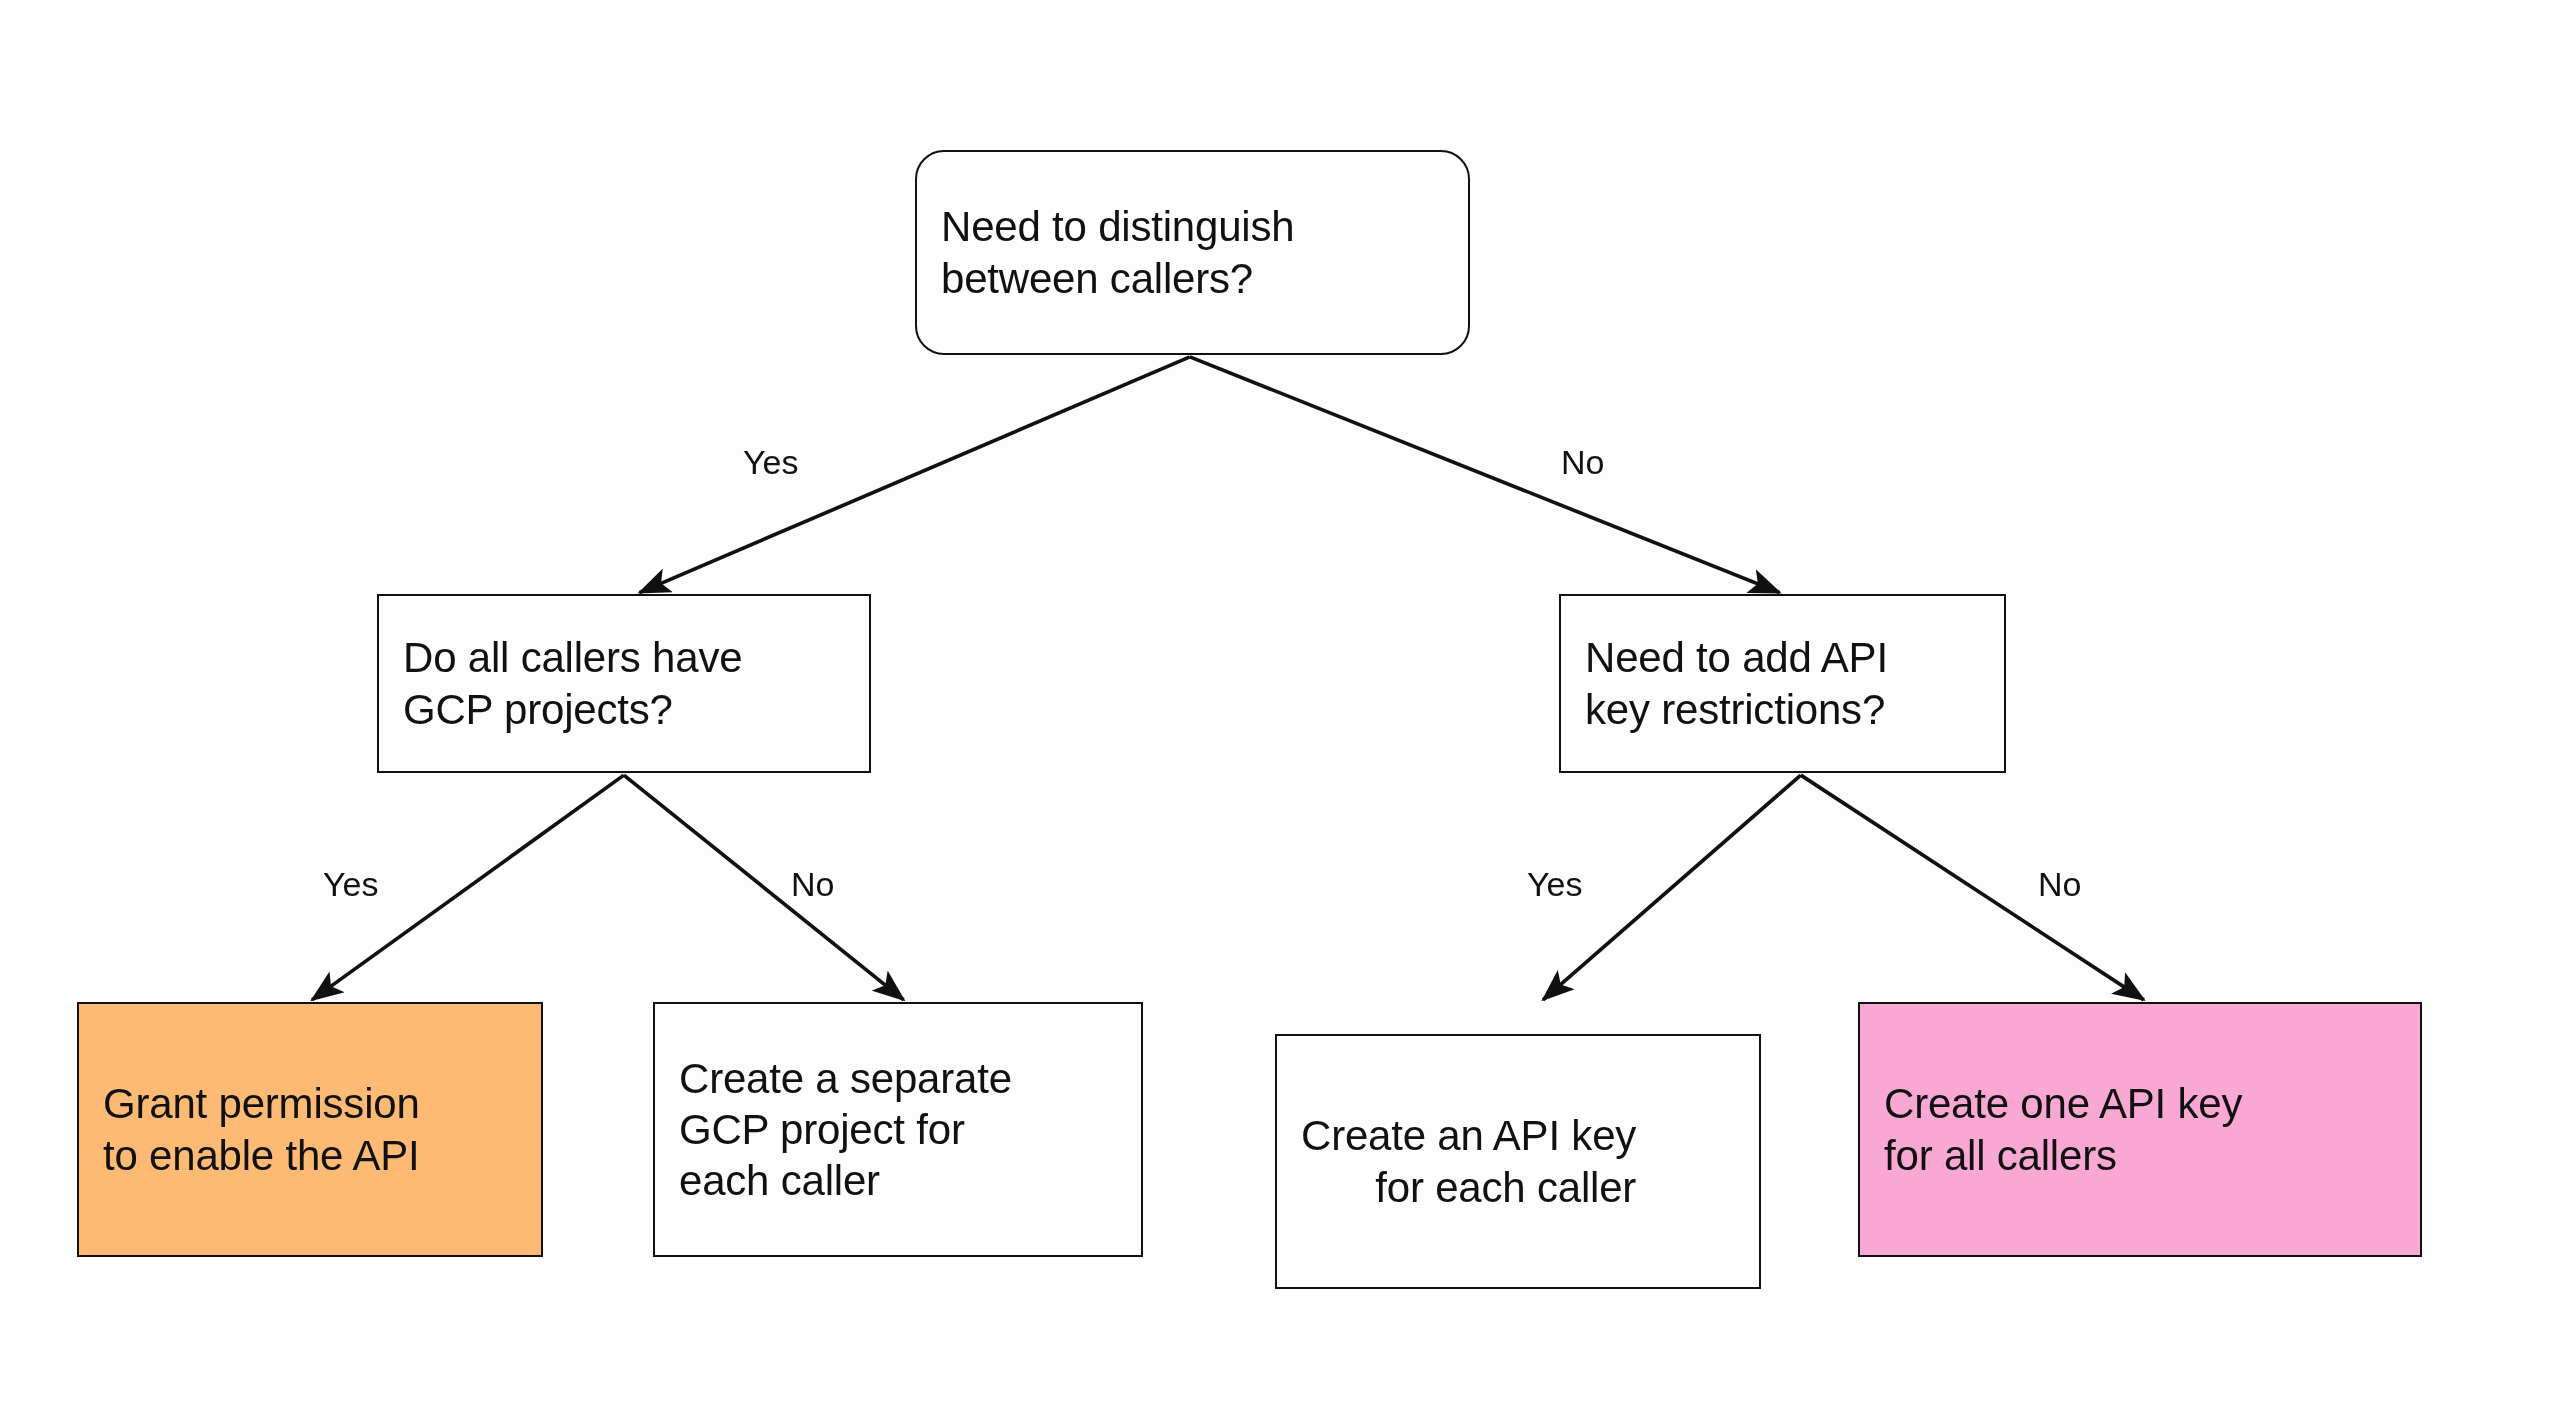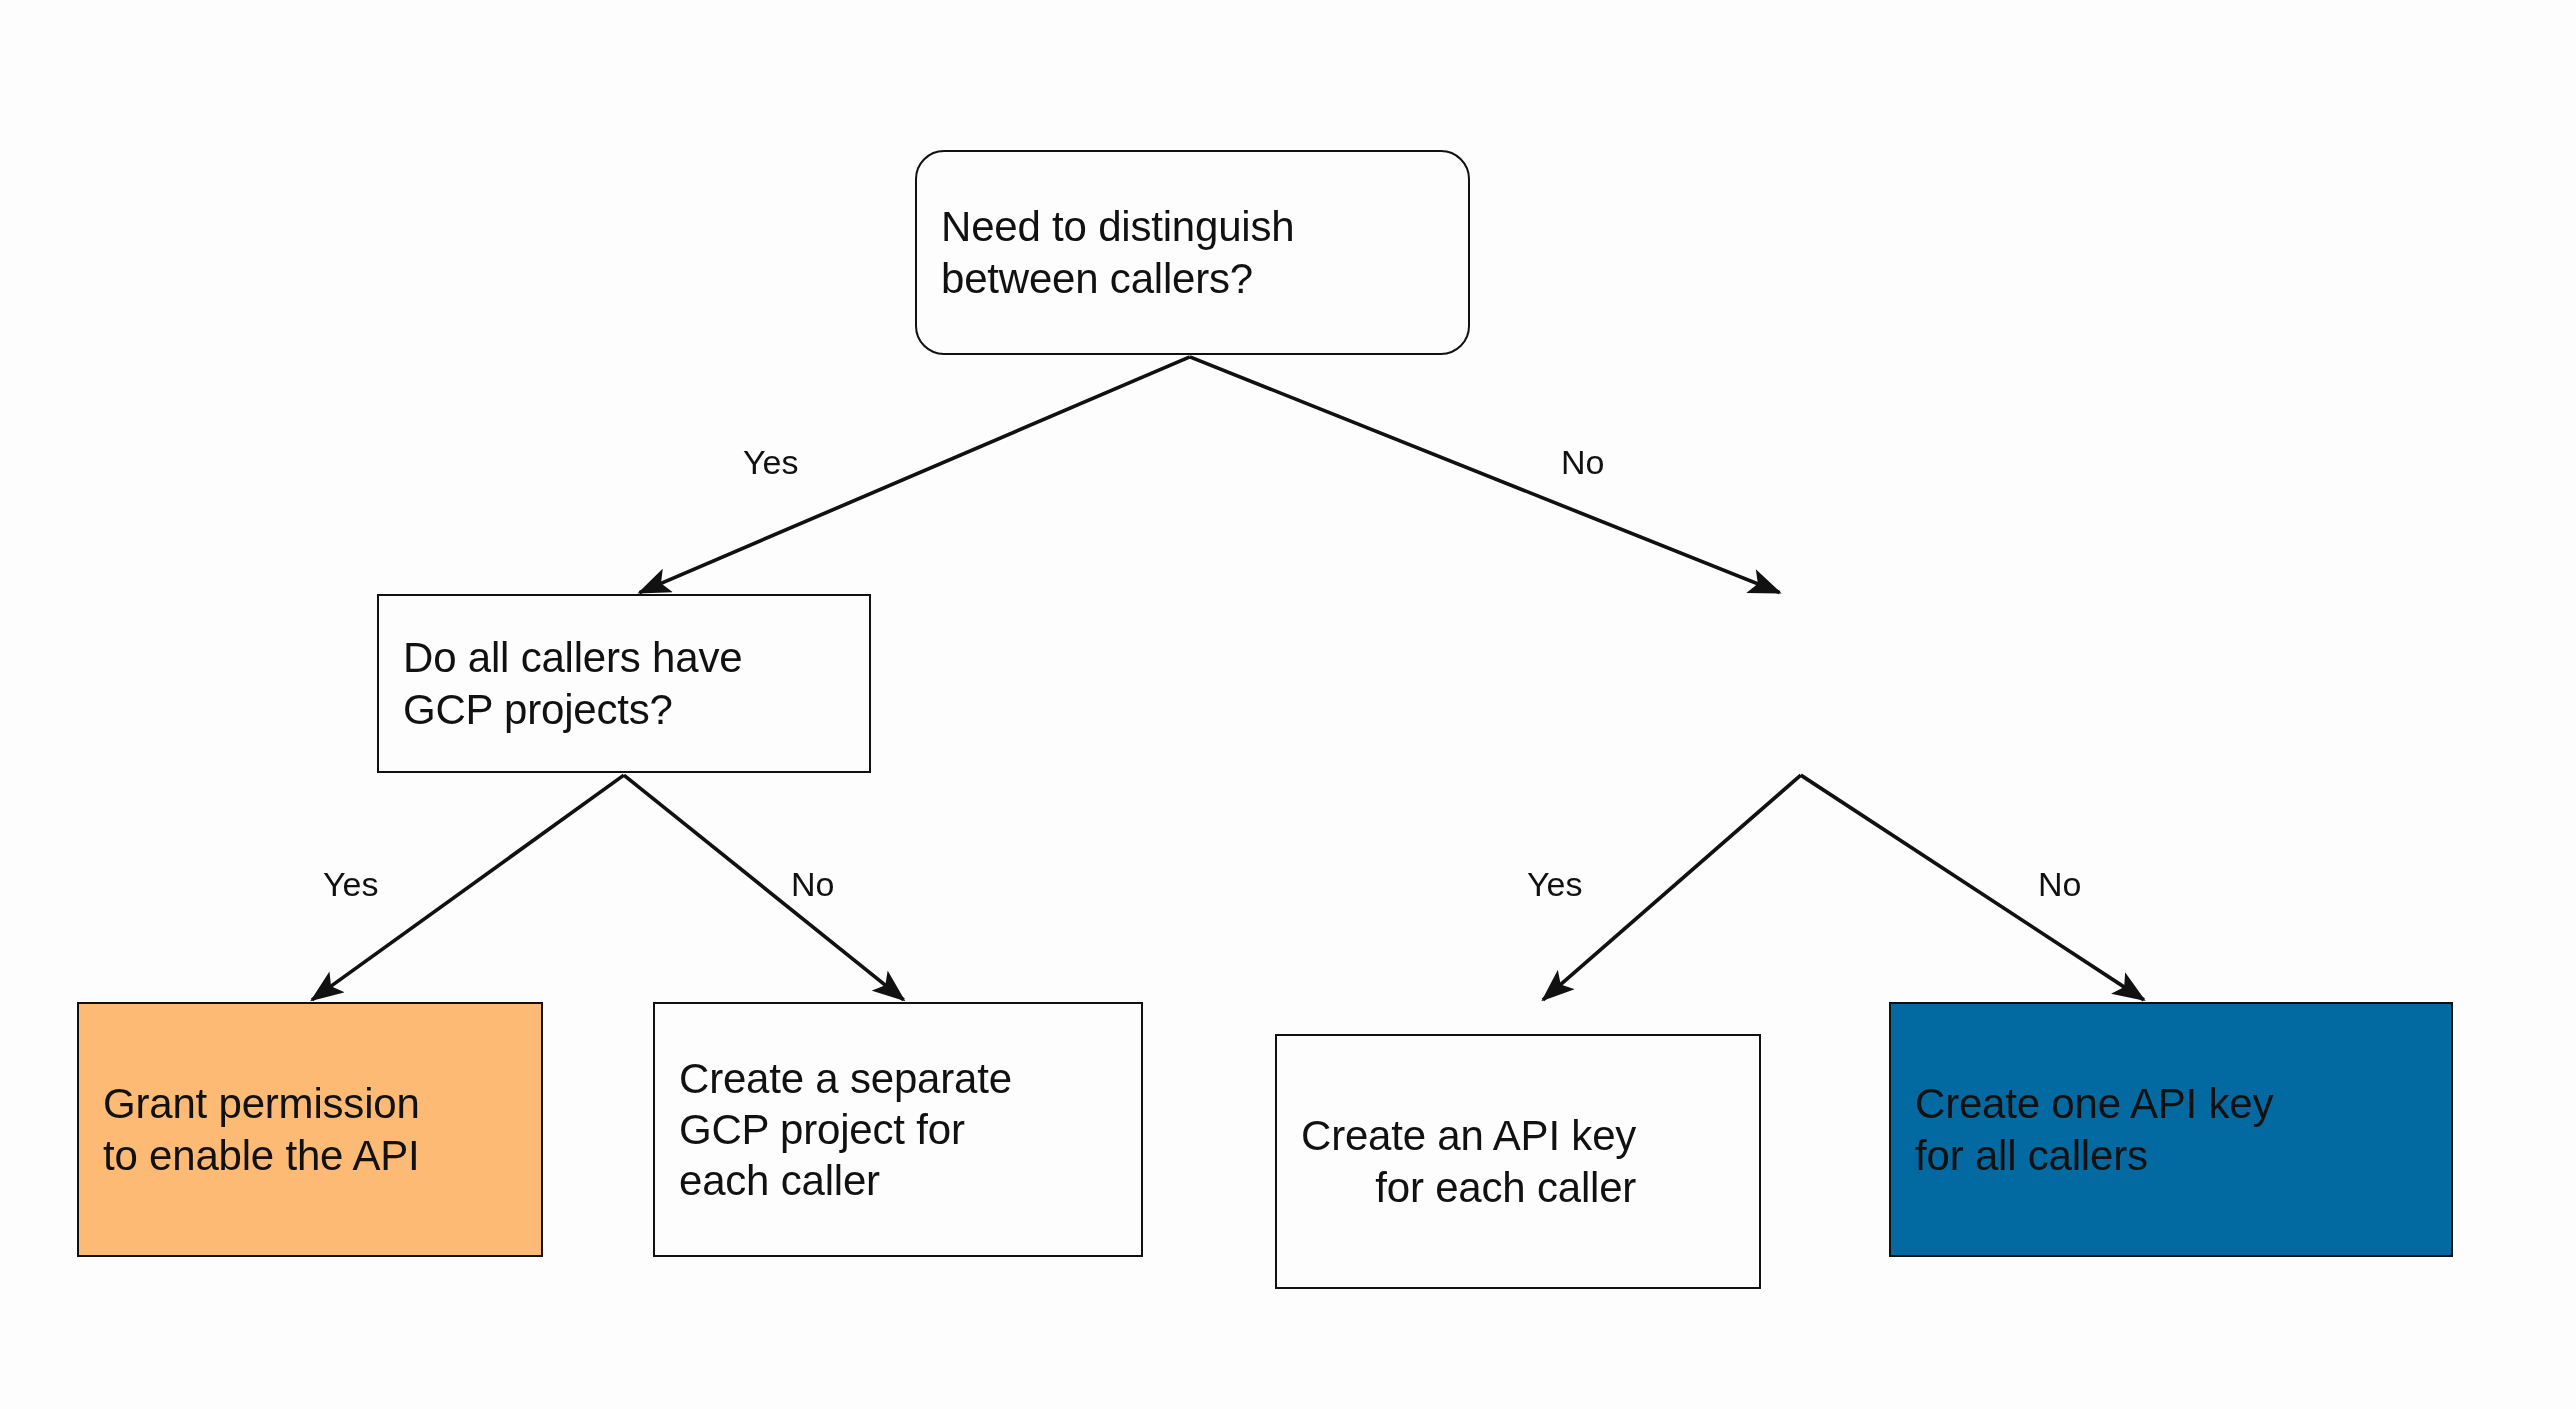--- a/index.html
+++ b/index.html
@@ -78,38 +78,42 @@
   <div class="node" style="left: 915px; top: 150px; width: 555px; height: 205px; border-color: rgb(17, 17, 17); background: rgb(253, 253, 253); border-radius: 29px;">
     <span class="node-text">Need to distinguish
 between callers?</span>
   </div>
 
   <div class="node" style="left: 377px; top: 594px; width: 494px; height: 179px; border-color: rgb(17, 17, 17); background: rgb(253, 253, 253);">
     <span class="node-text">Do all callers have
 GCP projects?</span>
   </div>
 
+  <div class="node" style="left: 1559px; top: 594px; width: 447px; height: 179px; border-color: rgb(17, 17, 17); background: rgb(253, 253, 253);">
+    <span class="node-text">Need to add API
+key restrictions?</span>
+  </div>
 
   <div class="node" style="left: 77px; top: 1002px; width: 466px; height: 255px; border-color: rgb(17, 17, 17); background: #fdba74;">
     <span class="node-text">Grant permission
 to enable the API</span>
   </div>
 
   <div class="node" style="left: 653px; top: 1002px; width: 490px; height: 255px; border-color: rgb(17, 17, 17); background: rgb(253, 253, 253);">
     <span class="node-text">Create a separate
 GCP project for
 each caller</span>
   </div>
 
   <div class="node" style="left: 1275px; top: 1034px; width: 486px; height: 255px; border-color: rgb(17, 17, 17); background: rgb(253, 253, 253); text-align: right;">
     <span class="node-text">Create an API key
 for each caller</span>
   </div>
 
-  <div class="node" style="left: 1858px; top: 1002px; width: 564px; height: 255px; border-color: rgb(17, 17, 17); background: #0369a1; margin-left: 31px;">
+  <div class="node" style="left: 1858px; top: 1002px; width: 564px; height: 255px; border-color: rgb(17, 17, 17); background: #f9a8d4;">
     <span class="node-text">Create one API key
 for all callers</span>
   </div>
 
   <div id="edge-labels">
       <div class="edge-label" style="left: 743px; top: 445px; color: rgb(17, 17, 17);">Yes</div>
       <div class="edge-label" style="left: 1561px; top: 445px; color: rgb(17, 17, 17);">No</div>
       <div class="edge-label" style="left: 323px; top: 867px; color: rgb(17, 17, 17);">Yes</div>
       <div class="edge-label" style="left: 791px; top: 867px; color: rgb(17, 17, 17);">No</div>
       <div class="edge-label" style="left: 1527px; top: 867px; color: rgb(17, 17, 17);">Yes</div>

